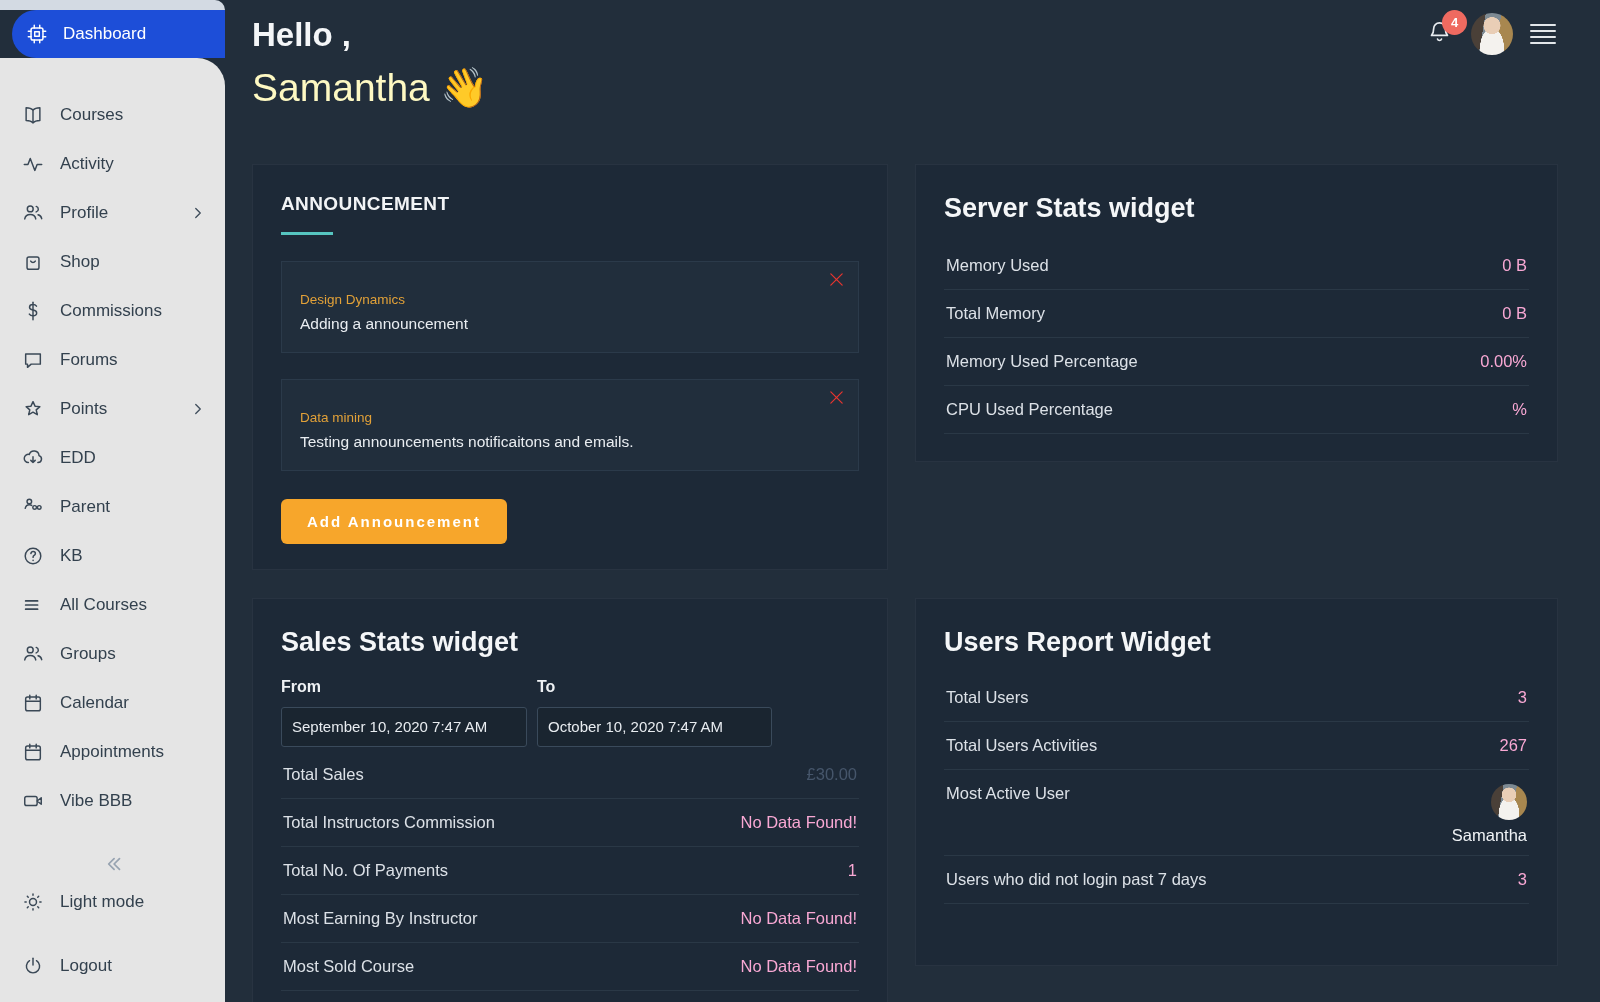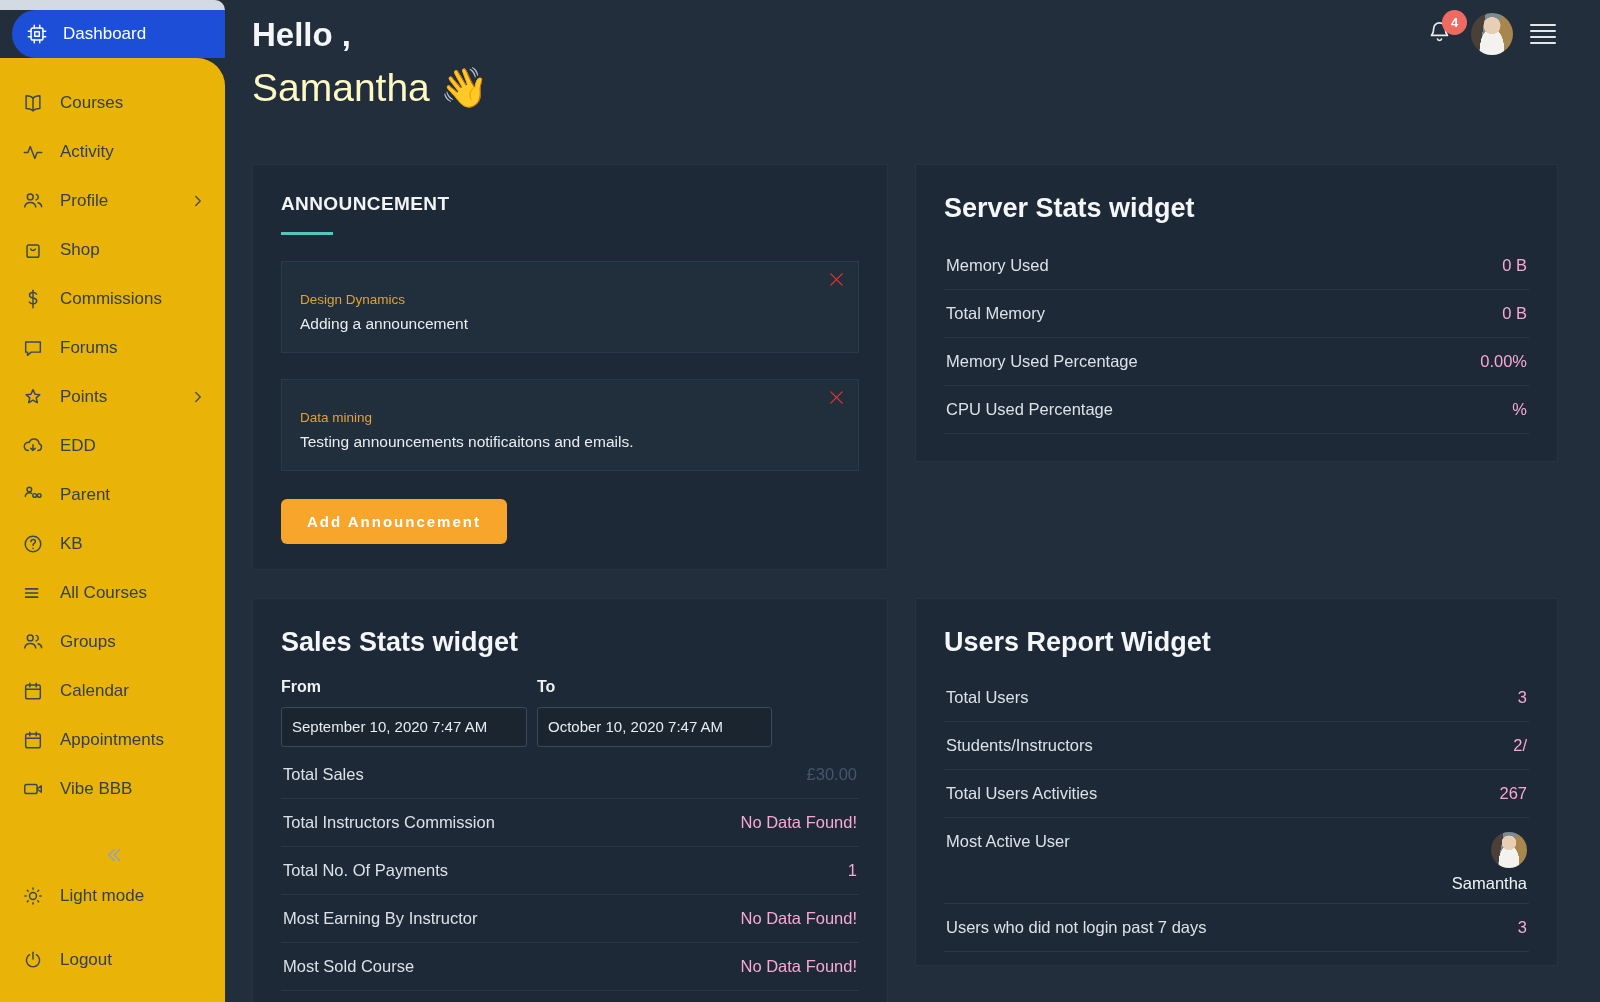--- a/index.html
+++ b/index.html
@@ -15,22 +15,22 @@
   
   .sidebar { width: 225px; flex: 0 0 225px; display: flex; flex-direction: column; height: 100%; }
   .sb-strip { height: 10px; background: #d3dae3; border-radius: 0 12px 0 0; }
   .sb-active {
     height: 48px; margin-left: 12px; border-radius: 24px 0 0 24px;
     background: #1d4ed8; display: flex; align-items: center; gap: 15px;
     padding-left: 14px; color: #ffffff; font-size: 17px; font-weight: 500;
   }
   .sb-active .icon { color: #ffffff; }
   .sb-body {
-    flex: 1; background: #eab308; border-radius: 0 28px 0 0;
-    display: flex; flex-direction: column; padding-top: 20px; overflow: hidden;
+    flex: 1; background: #e5e5e5; border-radius: 0 28px 0 0;
+    display: flex; flex-direction: column; padding-top: 32px; overflow: hidden;
   }
   .sb-item {
     height: 49px; flex: 0 0 49px; display: flex; align-items: center; gap: 16px;
     padding: 0 18px 0 22px; color: #33414e; font-size: 17px; cursor: pointer;
   }
   .sb-item .icon { color: #3a4856; }
   .sb-item .chev { margin-left: auto; color: #42505e; }
   .sb-collapse { margin-top: 26px; height: 40px; display: flex; align-items: center; justify-content: center; color: #97a3b1; cursor: pointer; }
   .sb-foot { margin-top: auto; padding-bottom: 18px; }
   .sb-foot .sb-item { margin-bottom: 15px; }
@@ -446,24 +446,20 @@
     </section>
 
     <section class="card users">
       <div class="card-title">Users Report Widget</div>
       <div class="rows">
         <div class="stat-row">
           <span class="lbl">Total Users</span>
           <span class="val">3</span>
         </div>
         <div class="stat-row">
-          <span class="lbl">Students/Instructors</span>
-          <span class="val">2/</span>
-        </div>
-        <div class="stat-row">
           <span class="lbl">Total Users Activities</span>
           <span class="val">267</span>
         </div>
         <div class="stat-row tall">
           <span class="lbl">Most Active User</span>
           <span class="active-user">
             <span class="avatar small"></span>
             <span class="name">Samantha</span>
           </span>
         </div>

